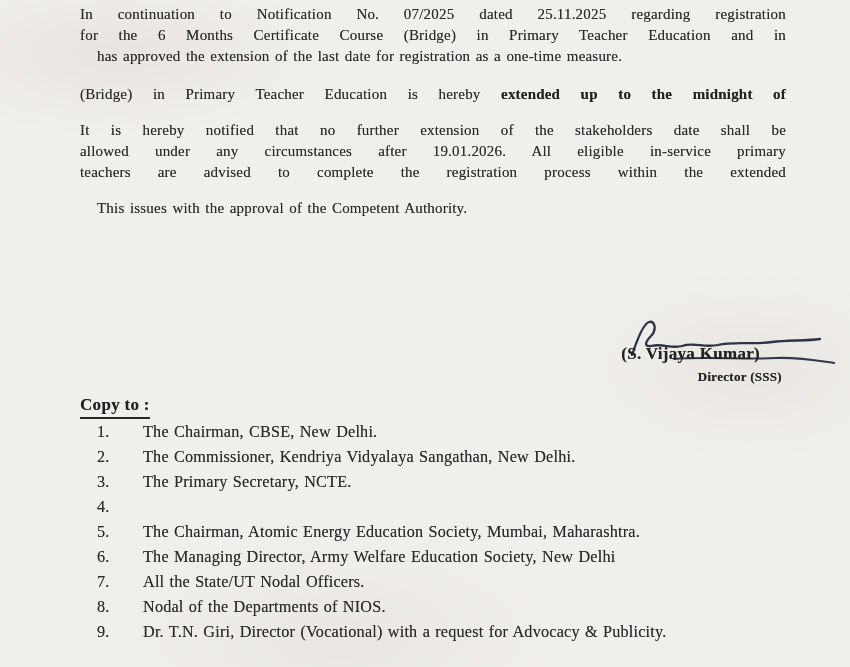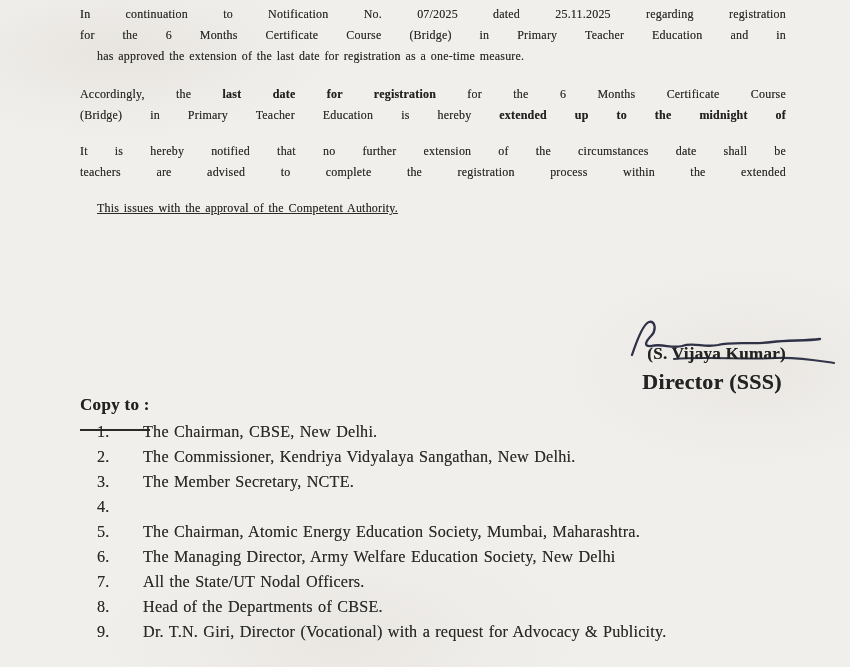--- a/index.html
+++ b/index.html
@@ -18,78 +18,78 @@
       radial-gradient(ellipse 340px 160px at 40% 96%, rgba(223,219,212,0.4), rgba(223,219,212,0) 70%),
       #f1efec;
     color: #2a2a28;
   }
 
   
   #paragraphs {
     position: absolute;
     left: 80px; top: 0;
     width: 706px;
-    font-size: 12px;
+    font-size: 15px;
     line-height: 21px;
     letter-spacing: 0.2px;
     word-spacing: 1.5px;
     text-shadow: 0 0 0.5px rgba(46,44,42,0.55);
   }
   .para { margin: 0; }
   .para:nth-child(1) { margin-top: 4px; }
   .para:nth-child(2) { margin-top: 17px; }
   .para:nth-child(3) { margin-top: 15px; }
-  .para:nth-child(4) { margin-top: 15px; text-decoration: underline; }
+  .para:nth-child(4) { margin-top: 15px; }
   .line { text-align: justify; text-align-last: justify; }
   .line.last { text-align-last: left; margin-left: 17px; }
   .b { font-weight: 700; color: #222220; }
 
   
   #signature-svg {
     position: absolute;
     left: 616px; top: 311px;
     width: 226px; height: 62px;
   }
   .sig-name {
     position: absolute;
-    left: 566px; top: 344px;
+    left: 540px; top: 344px;
     width: 220px;
     text-align: right;
     font-weight: 700;
     font-size: 17px;
     letter-spacing: 0.3px;
     color: #232323;
     text-shadow: 0 0 0.5px rgba(35,35,35,0.6);
   }
   .sig-title {
     position: absolute;
     left: 566px; top: 369px;
     width: 216px;
     text-align: right;
     font-weight: 700;
-    font-size: 22px;
+    font-size: 13px;
     letter-spacing: 0.3px;
     color: #232323;
     text-shadow: 0 0 0.5px rgba(35,35,35,0.6);
   }
 
   
   .copy-heading {
     position: absolute;
     left: 80px; top: 395px;
     font-weight: 700;
     font-size: 17px;
     letter-spacing: 0.3px;
     color: #222220;
     text-shadow: 0 0 0.5px rgba(35,35,35,0.6);
   }
   .copy-heading .underline {
     display: inline-block;
     border-bottom: 2px solid #2a2a28;
-    padding-bottom: 14px;
+    padding-bottom: 2px;
   }
   #copy-list {
     position: absolute;
     left: 80px; top: 420px;
     width: 706px;
     font-size: 16.2px;
     line-height: 25px;
     letter-spacing: 0.2px;
     word-spacing: 1px;
     text-shadow: 0 0 0.5px rgba(46,44,42,0.55);
@@ -109,25 +109,25 @@
 
 <div class="page">
 
   <div id="paragraphs">
       <div class="para">
         <div class="line"><span class="n">In continuation to Notification No. 07/2025 dated 25.11.2025 regarding registration</span></div>
         <div class="line"><span class="n">for the 6 Months Certificate Course (Bridge) in Primary Teacher Education and in</span></div>
         <div class="line last"><span class="n">has approved the extension of the last date for registration as a one-time measure.</span></div>
       </div>
       <div class="para">
-        <div class="line"><span class="n">Accordingly, the </span><span class="b">last date for registration</span><span class="n"> for the 6 Months Certificate Course</span></div>
         <div class="line"><span class="n">(Bridge) in Primary Teacher Education is hereby </span><span class="b">extended up to the midnight of</span></div>
       </div>
       <div class="para">
-        <div class="line"><span class="n">It is hereby notified that no further extension of the circumstances date shall be</span></div>
+        <div class="line"><span class="n">It is hereby notified that no further extension of the stakeholders date shall be</span></div>
+        <div class="line"><span class="n">allowed under any circumstances after 19.01.2026. All eligible in-service primary</span></div>
         <div class="line"><span class="n">teachers are advised to complete the registration process within the extended</span></div>
       </div>
       <div class="para">
         <div class="line last"><span class="n">This issues with the approval of the Competent Authority.</span></div>
       </div>
     </div>
 
   <svg id="signature-svg" viewBox="0 0 226 62" xmlns="http://www.w3.org/2000/svg">
     <path d="M16,44 C20,32 27,13 33,11 C39,9 41,19 35,25 C30,30 27,36 35,35 C47,32 55,38 66,35 C78,31 88,37 102,34 C118,30 138,34 156,31 C172,29 190,30 204,28" fill="none" stroke="#1e2238" stroke-width="2.3" stroke-linecap="round" opacity="0.92"></path>
     <path d="M58,48 C90,45 130,49 160,47 C182,46 204,50 218,52" fill="none" stroke="#1e2238" stroke-width="2.1" stroke-linecap="round" opacity="0.9"></path>
@@ -149,21 +149,21 @@
       </div>
       <div class="copy-row">
         <span class="copy-num">2.</span>
         <div class="copy-text">
           <div class="iline">The Commissioner, Kendriya Vidyalaya Sangathan, New Delhi.</div>
         </div>
       </div>
       <div class="copy-row">
         <span class="copy-num">3.</span>
         <div class="copy-text">
-          <div class="iline">The Member Secretary, NCTE.</div>
+          <div class="iline">The Primary Secretary, NCTE.</div>
         </div>
       </div>
       <div class="copy-row">
         <span class="copy-num">4.</span>
         <div class="copy-text">
         </div>
       </div>
       <div class="copy-row">
         <span class="copy-num">5.</span>
         <div class="copy-text">
@@ -178,21 +178,21 @@
       </div>
       <div class="copy-row">
         <span class="copy-num">7.</span>
         <div class="copy-text">
           <div class="iline">All the State/UT Nodal Officers.</div>
         </div>
       </div>
       <div class="copy-row">
         <span class="copy-num">8.</span>
         <div class="copy-text">
-          <div class="iline">Head of the Departments of CBSE.</div>
+          <div class="iline">Nodal of the Departments of NIOS.</div>
         </div>
       </div>
       <div class="copy-row">
         <span class="copy-num">9.</span>
         <div class="copy-text">
           <div class="iline">Dr. T.N. Giri, Director (Vocational) with a request for Advocacy &amp; Publicity.</div>
         </div>
       </div>
     </div>
 

